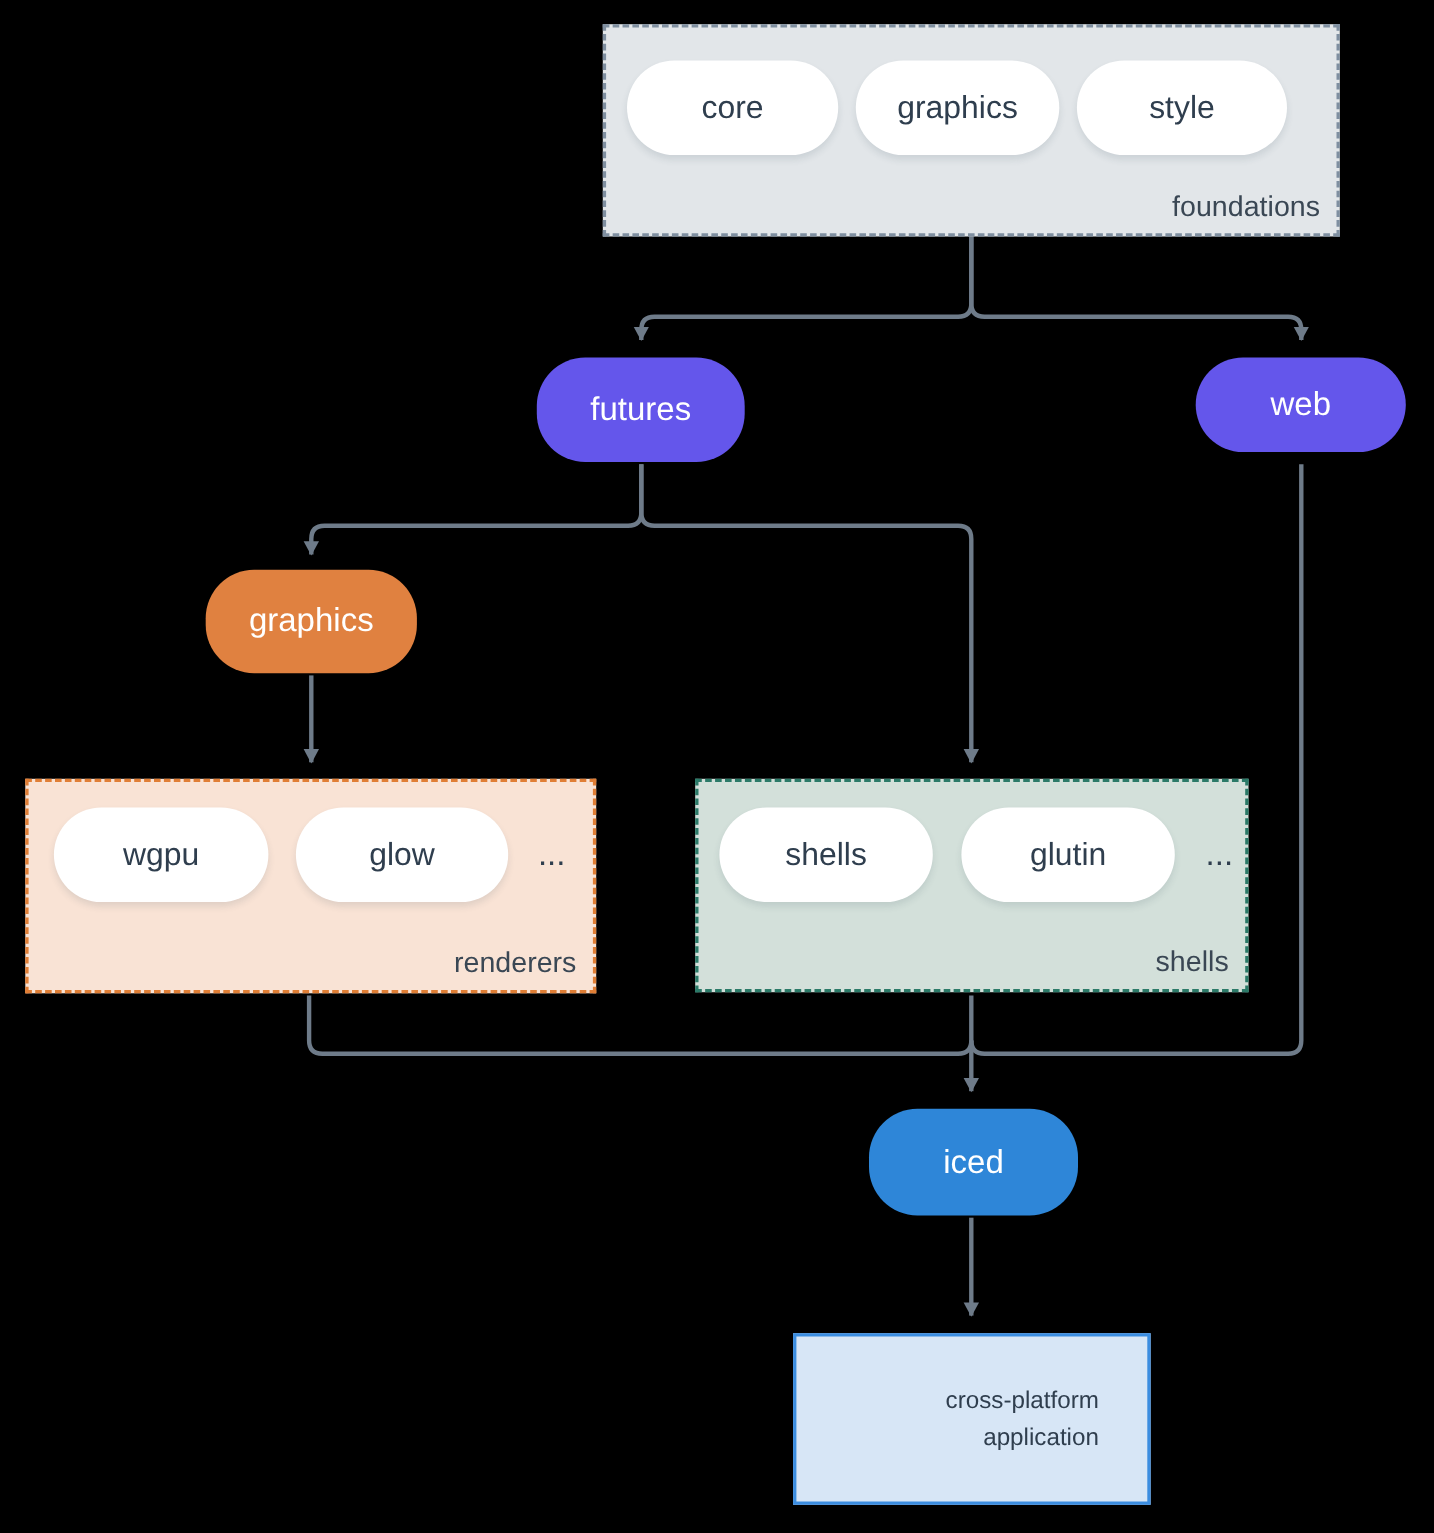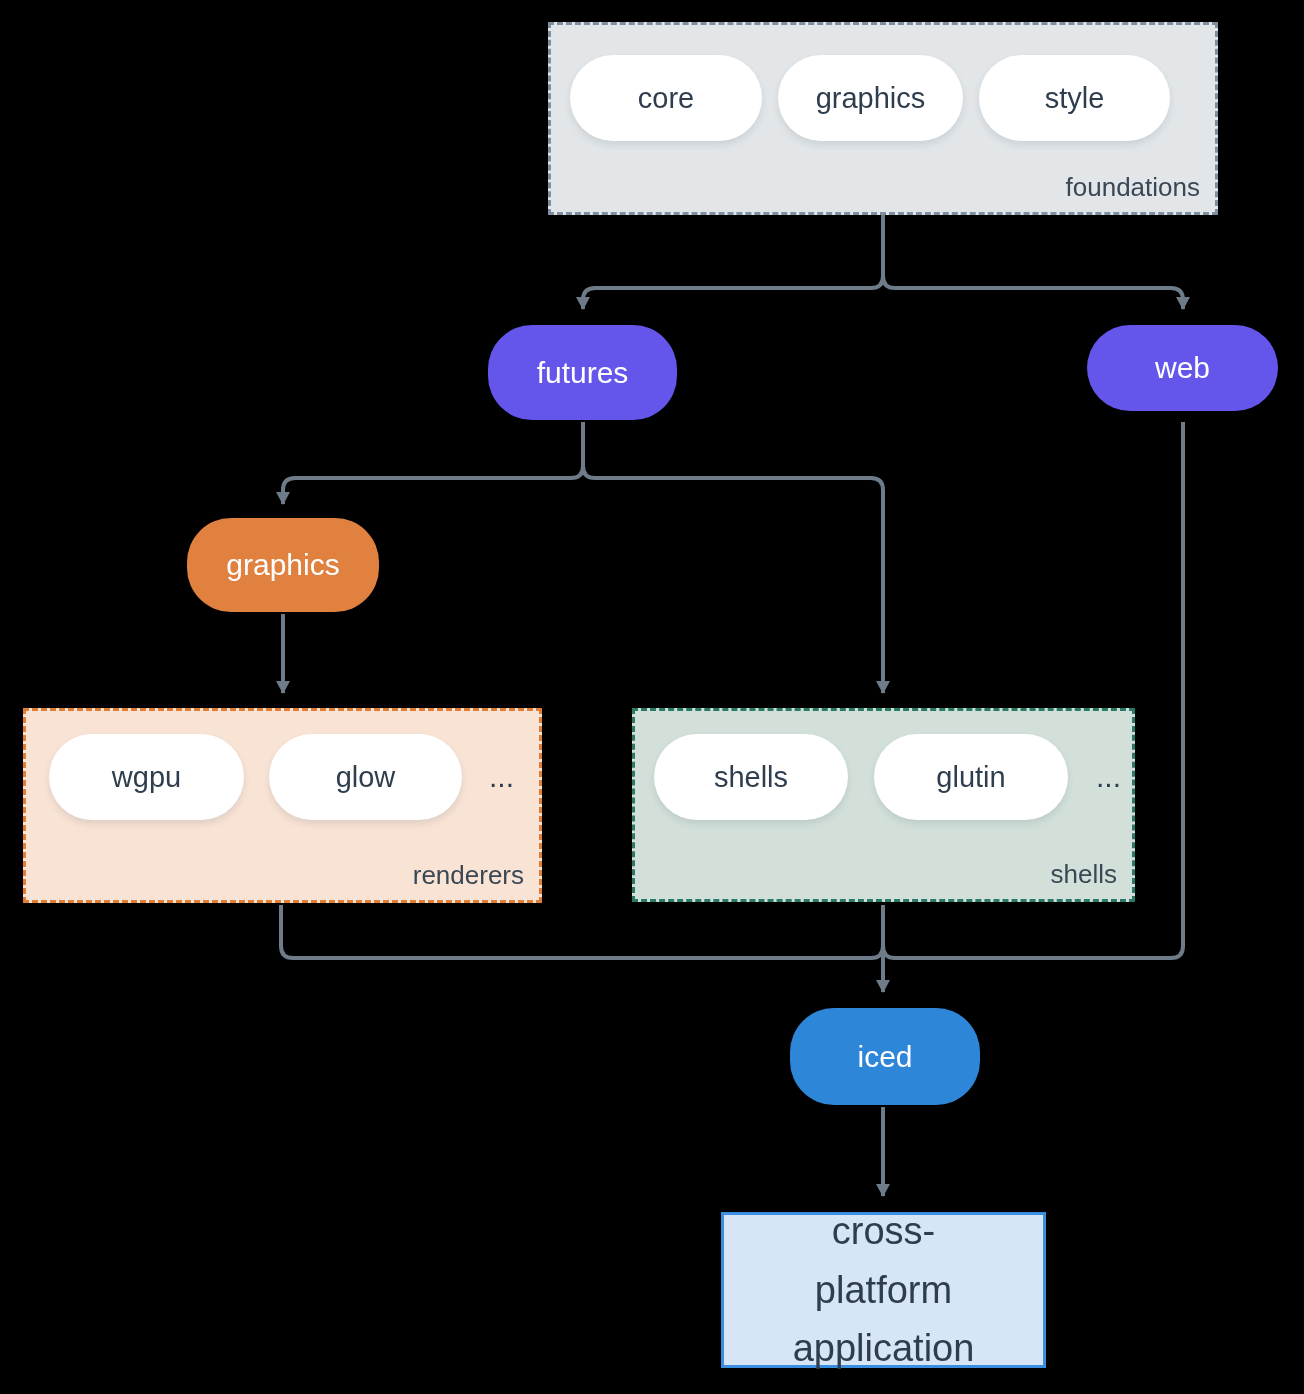--- a/index.html
+++ b/index.html
@@ -98,22 +98,22 @@
   
   #application {
     position: absolute;
     left: 721px; top: 1212px; width: 325px; height: 156px;
     box-sizing: border-box;
     background: var(--app-bg, #d7e6f6);
     border: 3px solid var(--app-border, #3b8de0);
     display: flex;
     align-items: center;
     justify-content: center;
-    text-align: center;
-    font-size: 38px;
+    text-align: right;
+    font-size: 22px;
     line-height: 1.55;
     color: var(--pill-text-dark, #2f3e4e);
     padding: 0 44px;
   }
 </style>
 </head>
 <body>
 
 <div id="canvas">
 

